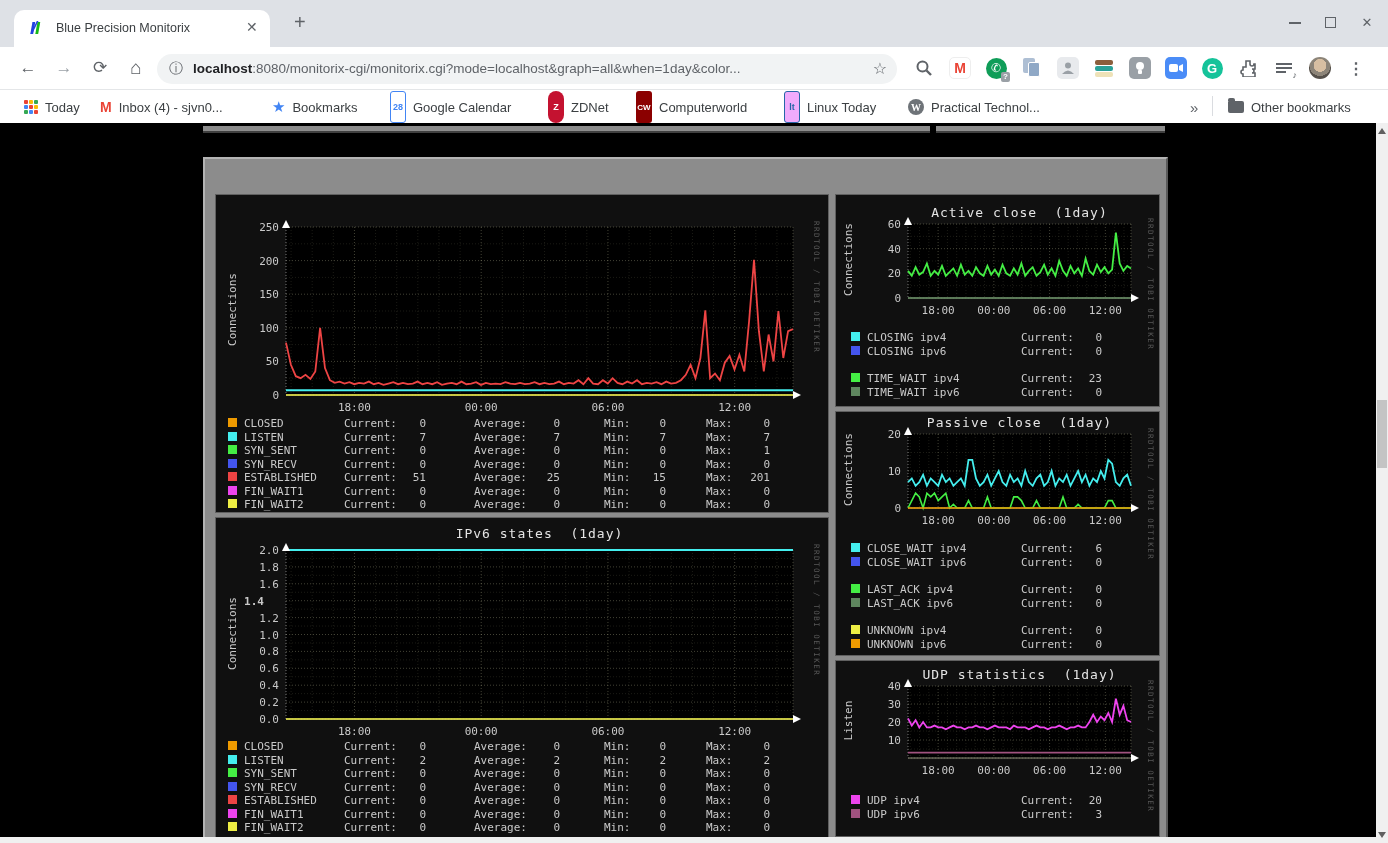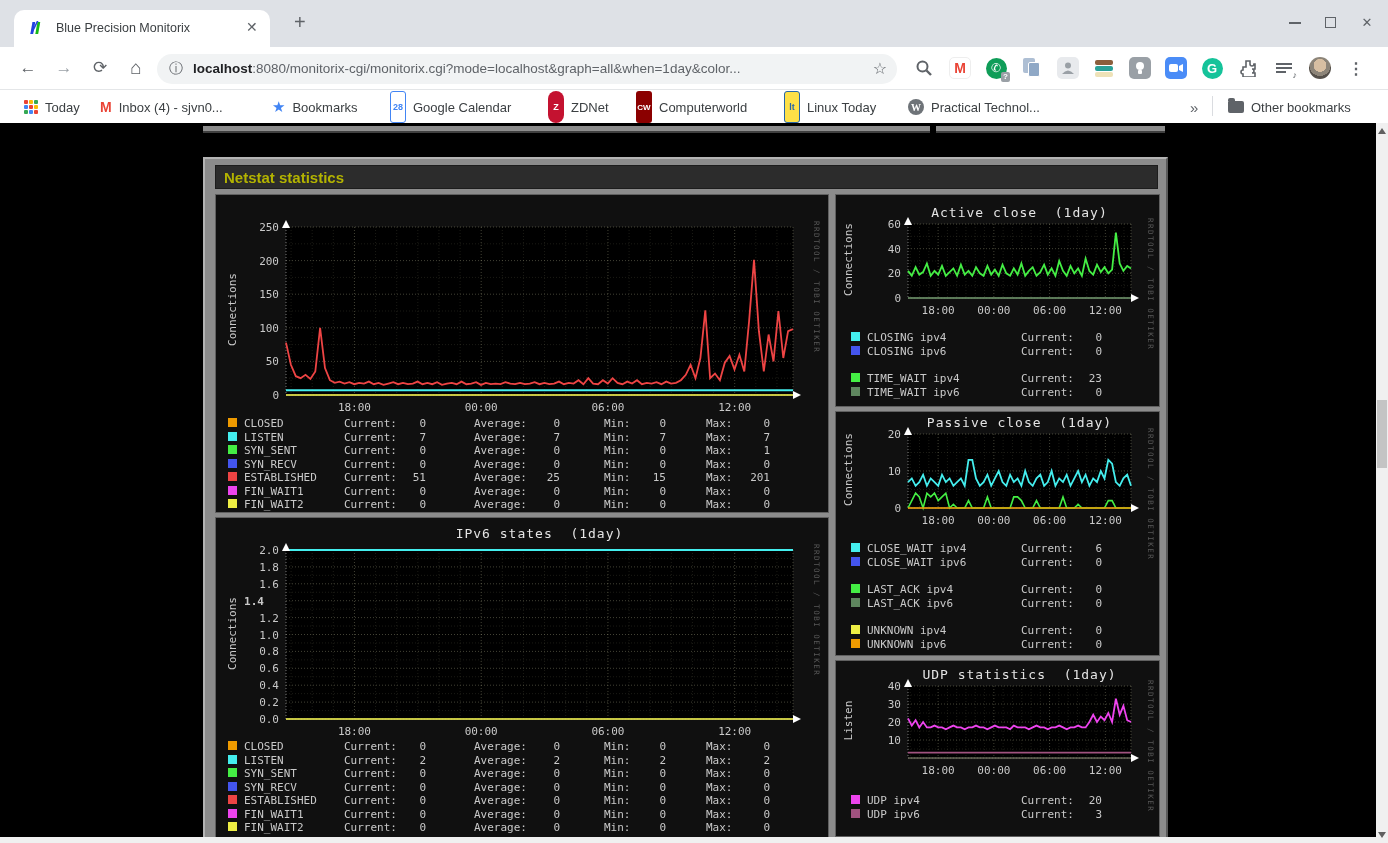--- a/index.html
+++ b/index.html
@@ -195,43 +195,40 @@
     </div>
     <div class="bm" style="left:548px;">
       <span class="bm-ic16" style="background:#C41230;color:#fff;border-radius:8px;">Z</span>
       <span>ZDNet</span>
     </div>
     <div class="bm" style="left:636px;">
       <span class="bm-ic16" style="background:#8B0000;color:#fff;font-size:8px;">CW</span>
       <span>Computerworld</span>
     </div>
     <div class="bm" style="left:784px;">
-      <span class="bm-ic16" style="background:#fde047;border:1px solid #2766A8;color:#2766A8;">lt</span>
+      <span class="bm-ic16" style="background:#f0abfc;border:1px solid #2766A8;color:#2766A8;">lt</span>
       <span>Linux Today</span>
     </div>
     <div class="bm" style="left:908px;">
       <span style="width:16px;height:16px;border-radius:50%;background:#6E7378;color:#fff;display:flex;align-items:center;justify-content:center;font:bold 10px 'Liberation Serif',serif;">W</span>
       <span>Practical Technol...</span>
     </div>
     <div class="bm" style="left:1190px;font-size:15px;color:#5F6368;">»</div>
     <div style="position:absolute;left:1212px;top:6px;width:1px;height:20px;background:#DADCE0;"></div>
     <div class="bm" style="left:1228px;">
       <span class="folder"></span>
       <span>Other bookmarks</span>
     </div>
   </div>
 
   <div class="content">
     <div class="remnant" style="left:203px;width:727px;"></div>
     <div class="remnant" style="left:936px;width:229px;"></div>
 
     <div class="mx-container">
-      <div class="mx-title">
-        <span>Netstat statistics</span>
-      </div>
       <div class="panel" id="p-ipv4" style="left:10px;top:35px;width:614px;height:319px;">
           <svg width="523" height="184" style="position: absolute; left: 62px; top: 24px; overflow: visible;">
             <rect x="8" y="8" width="507" height="168" fill="#000"></rect>
             <line x1="8" y1="176" x2="515" y2="176" stroke="rgba(205,205,165,0.32)" stroke-width="1" stroke-dasharray="1,2"></line>
             <line x1="8" y1="159.20000000000002" x2="515" y2="159.20000000000002" stroke="rgba(205,205,165,0.13)" stroke-width="1" stroke-dasharray="1,2"></line>
             <line x1="8" y1="142.4" x2="515" y2="142.4" stroke="rgba(205,205,165,0.32)" stroke-width="1" stroke-dasharray="1,2"></line>
             <line x1="8" y1="125.6" x2="515" y2="125.6" stroke="rgba(205,205,165,0.13)" stroke-width="1" stroke-dasharray="1,2"></line>
             <line x1="8" y1="108.8" x2="515" y2="108.8" stroke="rgba(205,205,165,0.32)" stroke-width="1" stroke-dasharray="1,2"></line>
             <line x1="8" y1="92" x2="515" y2="92" stroke="rgba(205,205,165,0.13)" stroke-width="1" stroke-dasharray="1,2"></line>
             <line x1="8" y1="75.2" x2="515" y2="75.2" stroke="rgba(205,205,165,0.32)" stroke-width="1" stroke-dasharray="1,2"></line>

